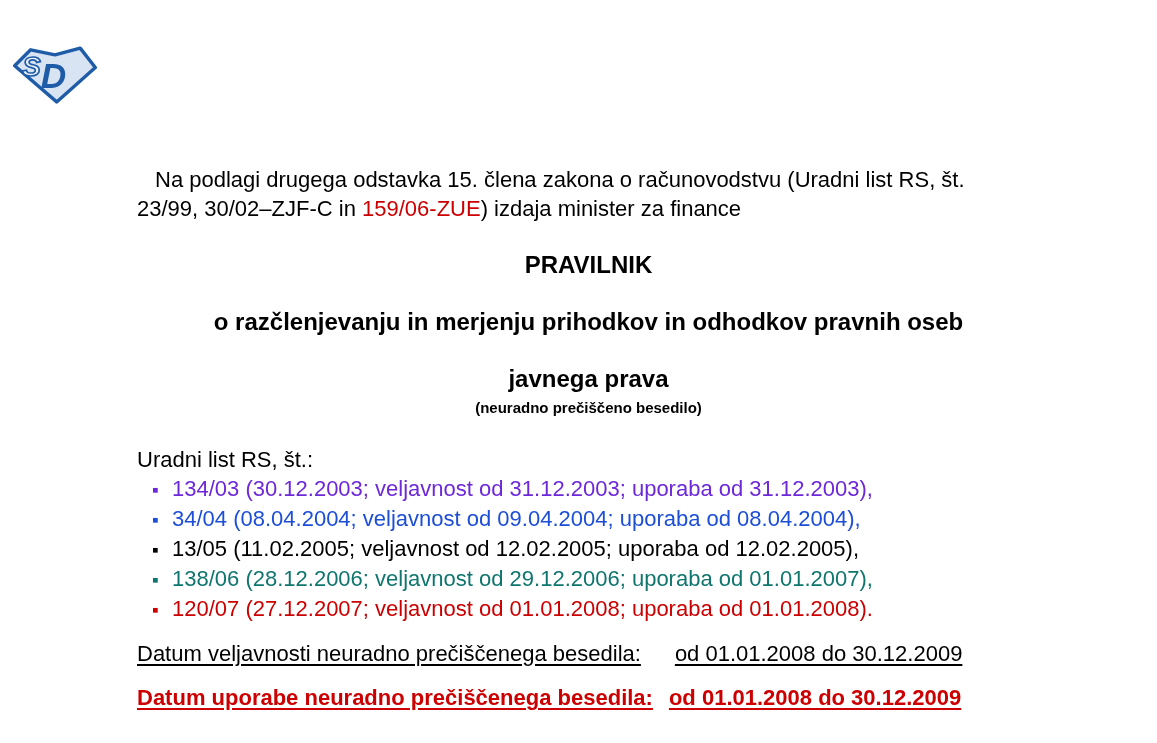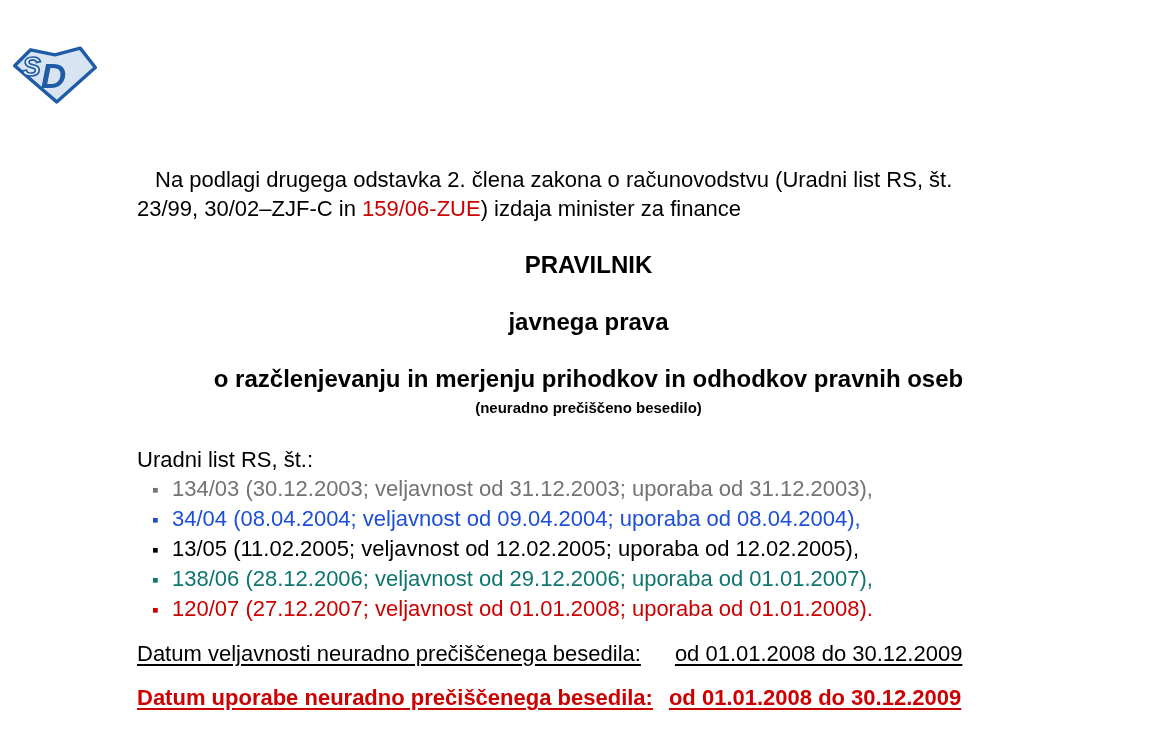--- a/index.html
+++ b/index.html
@@ -44,35 +44,35 @@
   <svg viewBox="0 0 100 68" width="84" height="58">
     <path d="M2 23 L21 4 L50 10 L80 2 L98 25 L52 66 Z" fill="#d9e4f2" stroke="#1e5ca8" stroke-width="4" stroke-linejoin="round"></path>
     <text x="11" y="35" font-size="33" font-style="italic" font-weight="bold" fill="#eaf0f8" stroke="#1e5ca8" stroke-width="2">S</text>
     <text x="33" y="50" font-size="42" font-style="italic" font-weight="bold" fill="#1e5ca8">D</text>
   </svg>
 </div>
 
 <div class="content">
 
   <div class="intro">
-    <span class="l1">Na podlagi drugega odstavka 2. člena zakona o računovodstvu (Uradni list RS, št.</span>
+    <span class="l1">Na podlagi drugega odstavka 15. člena zakona o računovodstvu (Uradni list RS, št.</span>
     <span class="l2"><span>23/99, 30/02–ZJF-C in </span><span style="color: rgb(204, 0, 0);">159/06-ZUE</span><span>) izdaja minister za finance</span></span>
   </div>
 
   <div class="title-block">
     <div class="title-line">PRAVILNIK</div>
+    <div class="title-line">o razčlenjevanju in merjenju prihodkov in odhodkov pravnih oseb</div>
     <div class="title-line">javnega prava</div>
-    <div class="title-line">o razčlenjevanju in merjenju prihodkov in odhodkov pravnih oseb</div>
     <div class="subtitle">(neuradno prečiščeno besedilo)</div>
   </div>
 
   <div class="gazette">
     <div class="gz-head">Uradni list RS, št.:</div>
 
-    <div class="gz-item" style="color: #737373;">
+    <div class="gz-item" style="color: #6d28d9;">
       <span class="marker">▪</span><span>134/03 (30.12.2003; veljavnost od 31.12.2003; uporaba od 31.12.2003),</span>
     </div>
     <div class="gz-item" style="color: #1d4ed8;">
       <span class="marker">▪</span><span>34/04 (08.04.2004; veljavnost od 09.04.2004; uporaba od 08.04.2004),</span>
     </div>
     <div class="gz-item" style="color: rgb(0, 0, 0);">
       <span class="marker">▪</span><span>13/05 (11.02.2005; veljavnost od 12.02.2005; uporaba od 12.02.2005),</span>
     </div>
     <div class="gz-item" style="color: #0f766e;">
       <span class="marker">▪</span><span>138/06 (28.12.2006; veljavnost od 29.12.2006; uporaba od 01.01.2007),</span>

